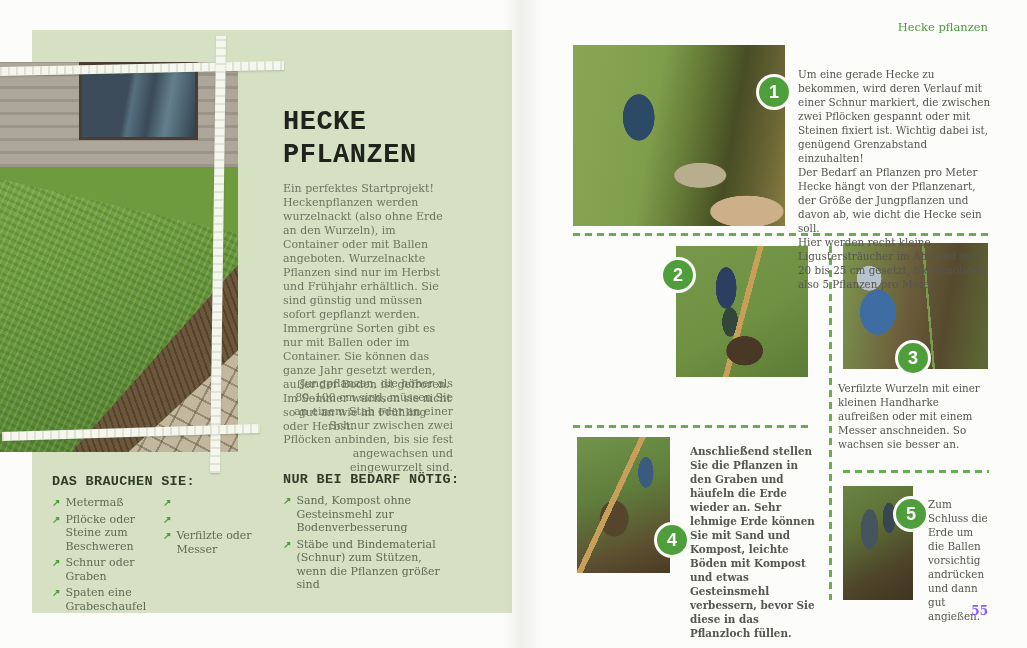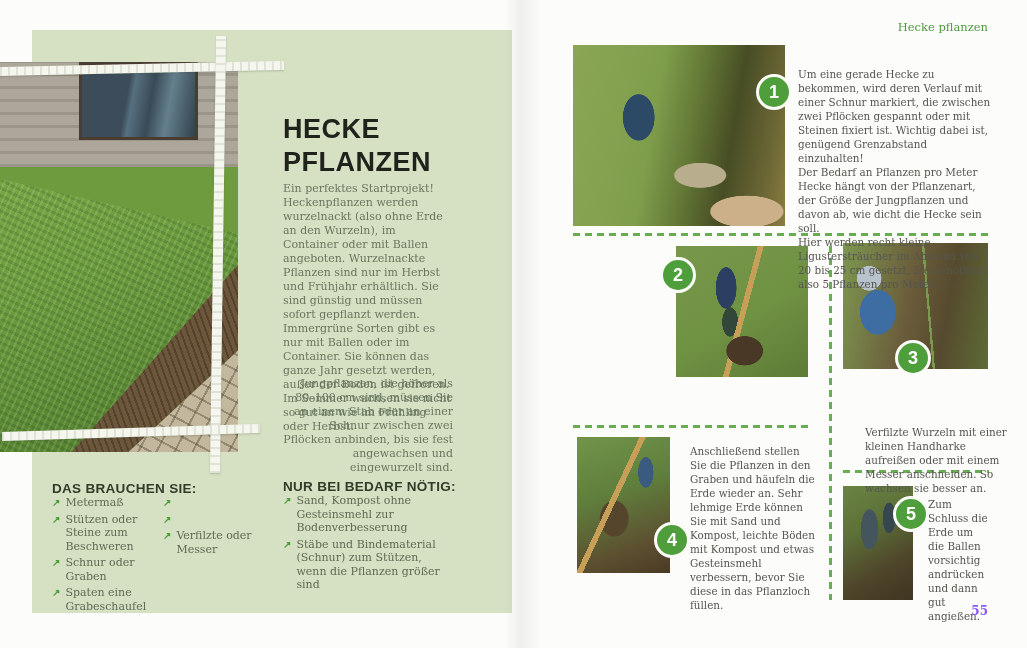--- a/index.html
+++ b/index.html
@@ -2,21 +2,21 @@
 <html><head>
 <meta charset="utf-8">
 <style>
   html,body{margin:0;padding:0;background:#ffffff;}
   #page{position:relative;width:1027px;height:648px;background:#fcfcfa;overflow:hidden;
         font-family:"DejaVu Serif",serif;}
 
   
   .abs{position:absolute;}
   .serif{font-family:"DejaVu Serif",serif;}
-  .sans{font-family:Liberation Sans, sans-serif;margin-top:7px;}
+  .sans{font-family:Liberation Mono, monospace;}
 
   
   .gutter{left:504px;top:0;width:38px;height:648px;
           background:linear-gradient(90deg,rgba(0,0,0,0) 0%,rgba(80,80,70,0.08) 45%,rgba(0,0,0,0) 100%);}
 
   
   .green-panel{left:32px;top:30px;width:480px;height:583px;background:#d6e1c4;}
 
   .hedge-photo{left:0;top:62px;width:238px;height:390px;background:#6f9b3f;overflow:hidden;z-index:2;}
   .ph-wall{position:absolute;left:0;top:0;width:100%;height:27%;
@@ -109,22 +109,22 @@
   .circle-1{left:756px;top:74px;}
   .circle-2{left:660px;top:257px;}
   .circle-3{left:895px;top:340px;}
   .circle-4{left:654px;top:522px;}
   .circle-5{left:893px;top:496px;}
 
   .step-text{position:absolute;color:#55564f;font-size:10.4px;line-height:14px;
              white-space:pre-line;z-index:3;}
   .step-text-1{left:798px;top:67px;width:195px;}
   .step-text-2{left:573px;top:260px;width:99px;}
-  .step-text-3{left:865px;top:381px;width:147px;margin-top:44px;}
-  .step-text-4{left:690px;top:444px;width:125px;}
+  .step-text-3{left:838px;top:381px;width:147px;}
+  .step-text-4{left:690px;top:444px;width:125px;font-weight:bold;}
   .step-text-5{left:928px;top:497px;width:64px;}
 
   .dash-h{position:absolute;height:3px;z-index:2;
           background:repeating-linear-gradient(90deg,#69ad52 0 7px,transparent 7px 12px);}
   .dash-v{position:absolute;width:3px;z-index:2;
           background:repeating-linear-gradient(180deg,#69ad52 0 7px,transparent 7px 12px);}
   .dash-1{left:573px;top:233px;width:415px;}
   .dash-2{left:573px;top:425px;width:239px;}
   .dash-3{left:843px;top:470px;width:146px;}
   .dash-col{left:829px;top:246px;height:354px;}
@@ -158,21 +158,21 @@
 
   <div class="abs list-heading sans needs-heading">DAS BRAUCHEN SIE:</div>
 
   <ul class="abs tools serif needs-col1">
     <li>
       <span class="bullet">↗</span>
       <span>Metermaß</span>
       </li>
     <li>
       <span class="bullet">↗</span>
-      <span>Stützen oder Steine zum Beschweren</span>
+      <span>Pflöcke oder Steine zum Beschweren</span>
       </li>
     <li>
       <span class="bullet">↗</span>
       <span>Schnur oder Graben</span>
       </li>
     <li>
       <span class="bullet">↗</span>
       <span>Spaten eine Grabeschaufel</span>
       </li>
   </ul>

